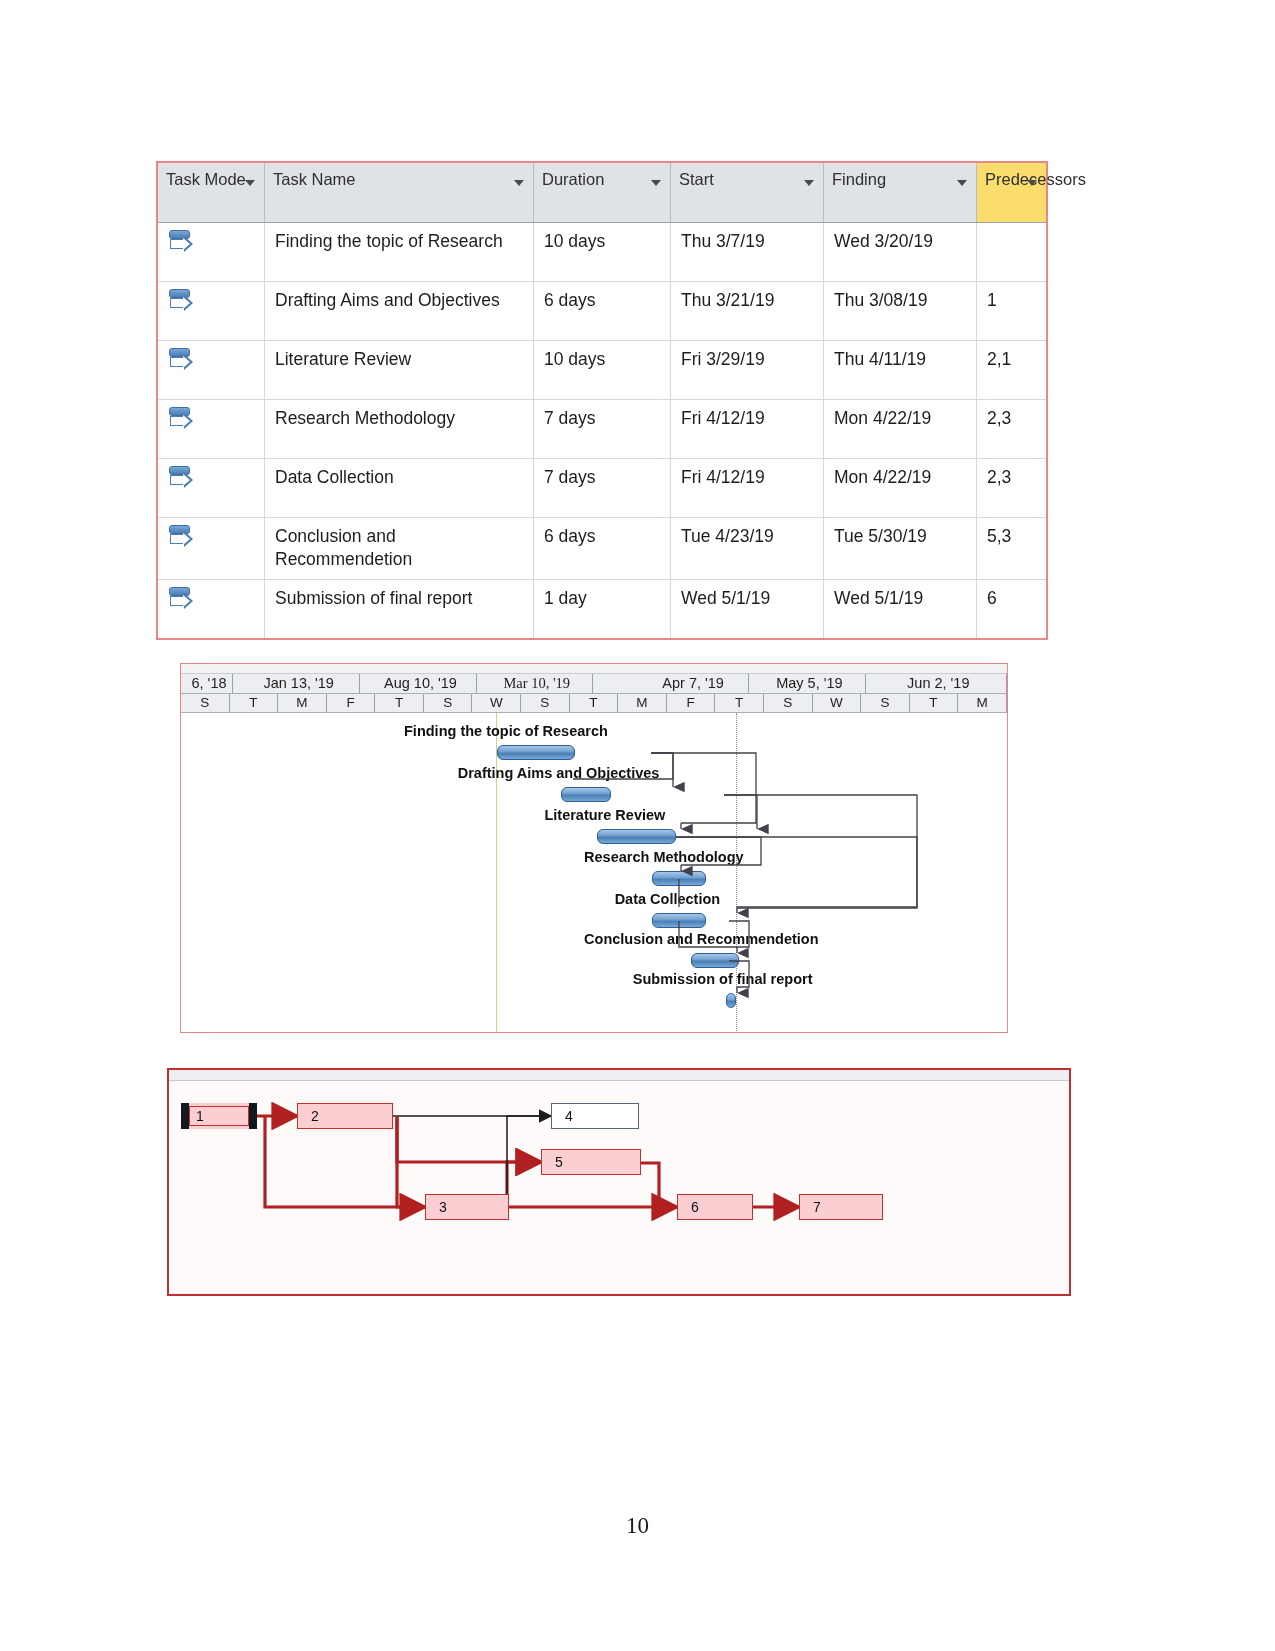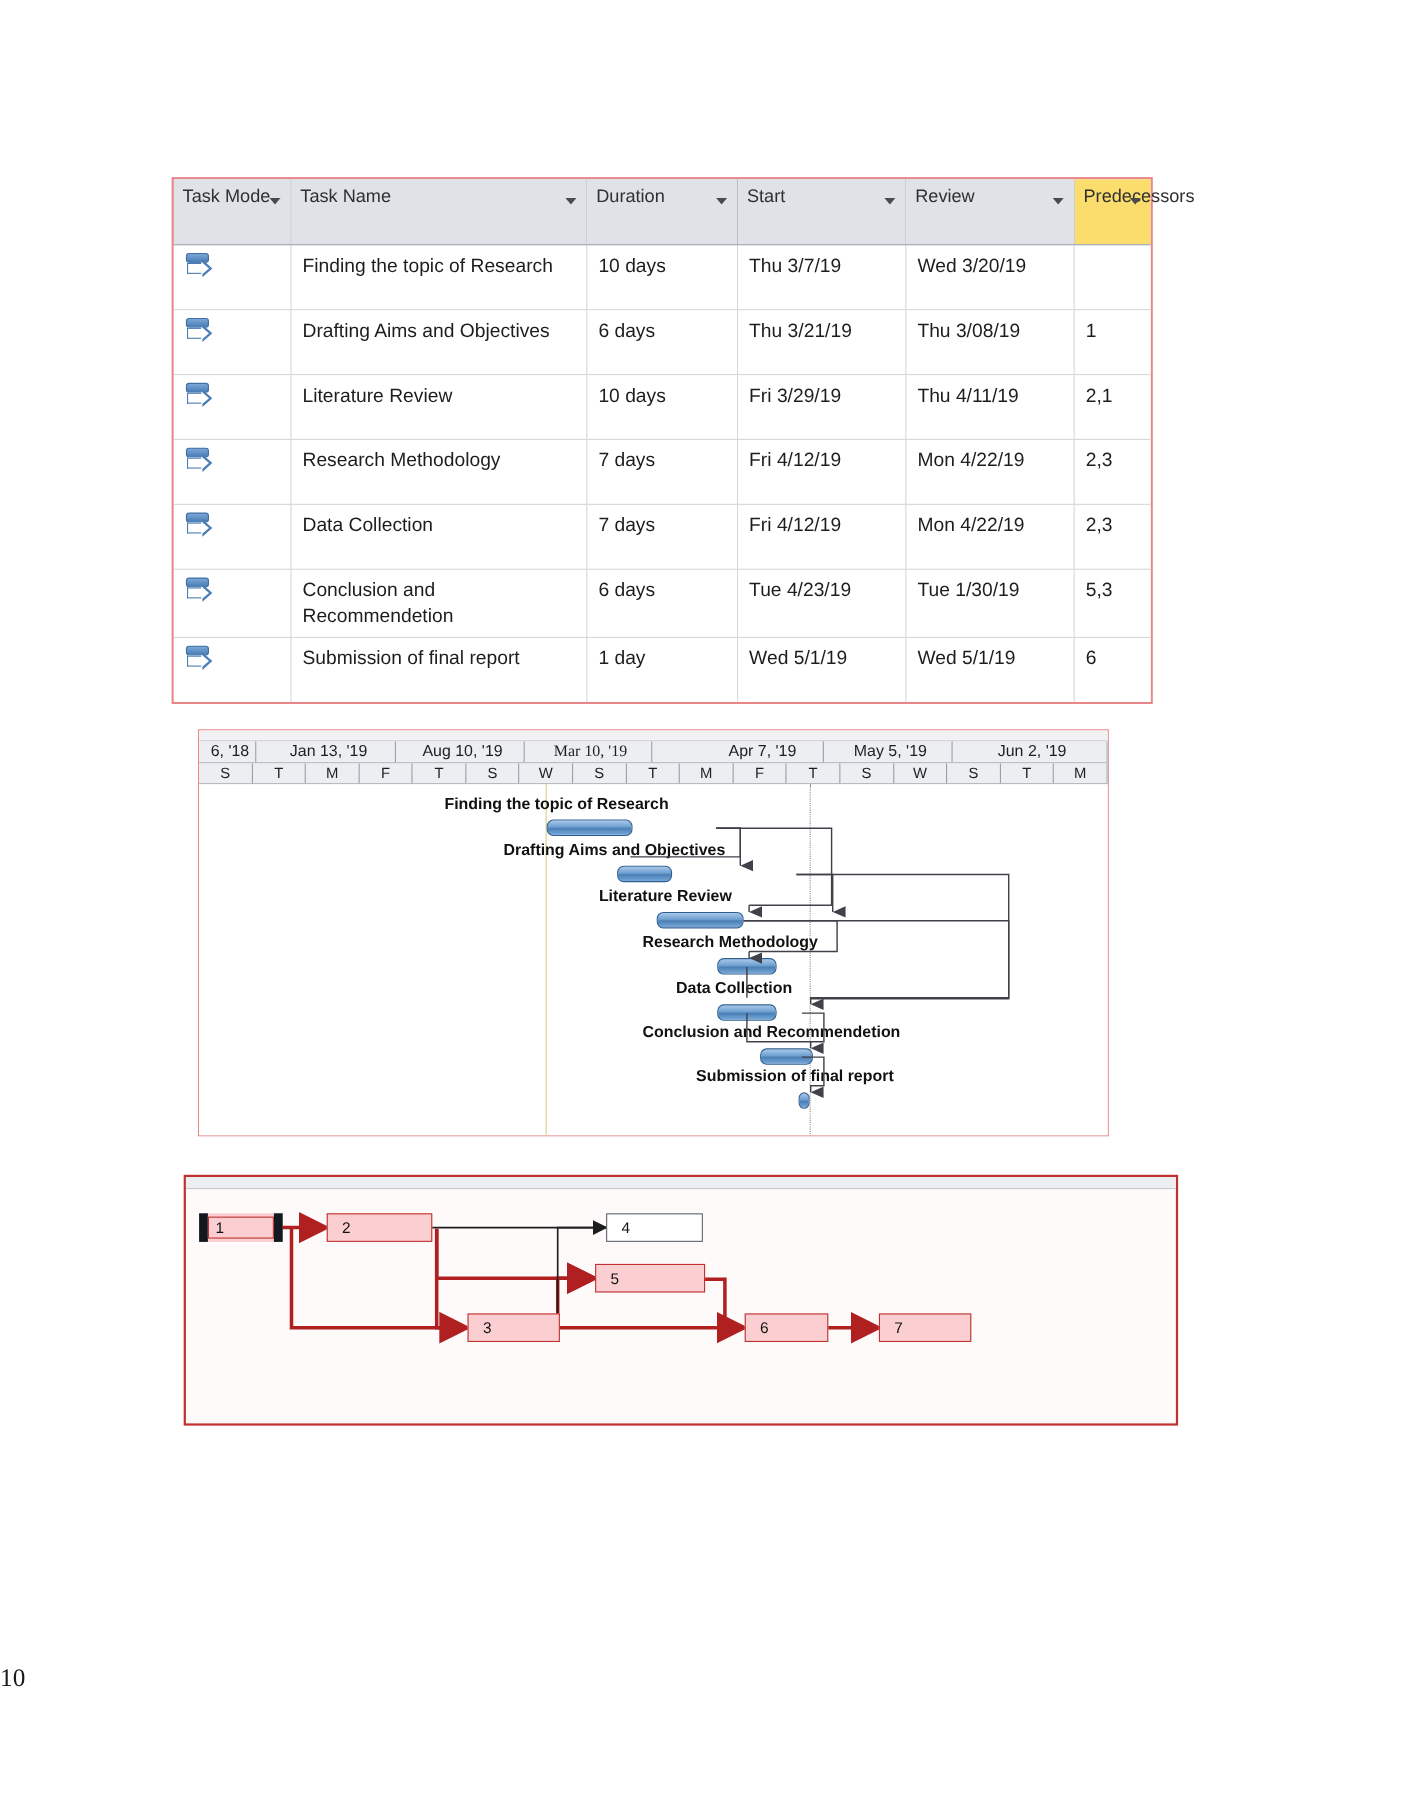--- a/index.html
+++ b/index.html
@@ -245,20 +245,21 @@
   .node.crit-start .capL, .node.crit-start .capR {
     position: absolute; top: 0; bottom: 0; width: 8px; background: #111820;
   }
   .node.crit-start .capL { left: 0; }
   .node.crit-start .capR { right: 0; }
 
   .pagenum {
     position: absolute;
     left: 0; right: 0;
     top: 1513px;
+    text-align: center;
     font-family: "Liberation Serif", serif;
     font-size: 23px;
     color: #1a1a1a;
   }
 </style>
 </head>
 <body>
 
 <div class="task-table-wrap">
   <table class="task-table">
@@ -274,21 +275,21 @@
         </th>
         <th style="width:122px">
           <span>Duration</span>
           <span class="filter-arrow"></span>
         </th>
         <th style="width:138px">
           <span>Start</span>
           <span class="filter-arrow"></span>
         </th>
         <th style="width:138px">
-          <span>Review</span>
+          <span>Finding</span>
           <span class="filter-arrow"></span>
         </th>
         <th class="pred-h">
           <span>Predecessors</span>
           <span class="filter-arrow"></span>
         </th>
       </tr>
     </thead>
     <tbody id="task-rows">
         <tr>
@@ -359,21 +360,21 @@
         <tr>
           <td class="mode-cell">
             <div class="mode-icon">
               <span class="bar"></span>
               <span class="arrow"></span>
             </div>
           </td>
           <td>Conclusion and Recommendetion</td>
           <td>6 days</td>
           <td>Tue 4/23/19</td>
-          <td>Tue 1/30/19</td>
+          <td>Tue 5/30/19</td>
           <td class="pred-cell">5,3</td>
         </tr>
         <tr>
           <td class="mode-cell">
             <div class="mode-icon">
               <span class="bar"></span>
               <span class="arrow"></span>
             </div>
           </td>
           <td>Submission of final report</td>

